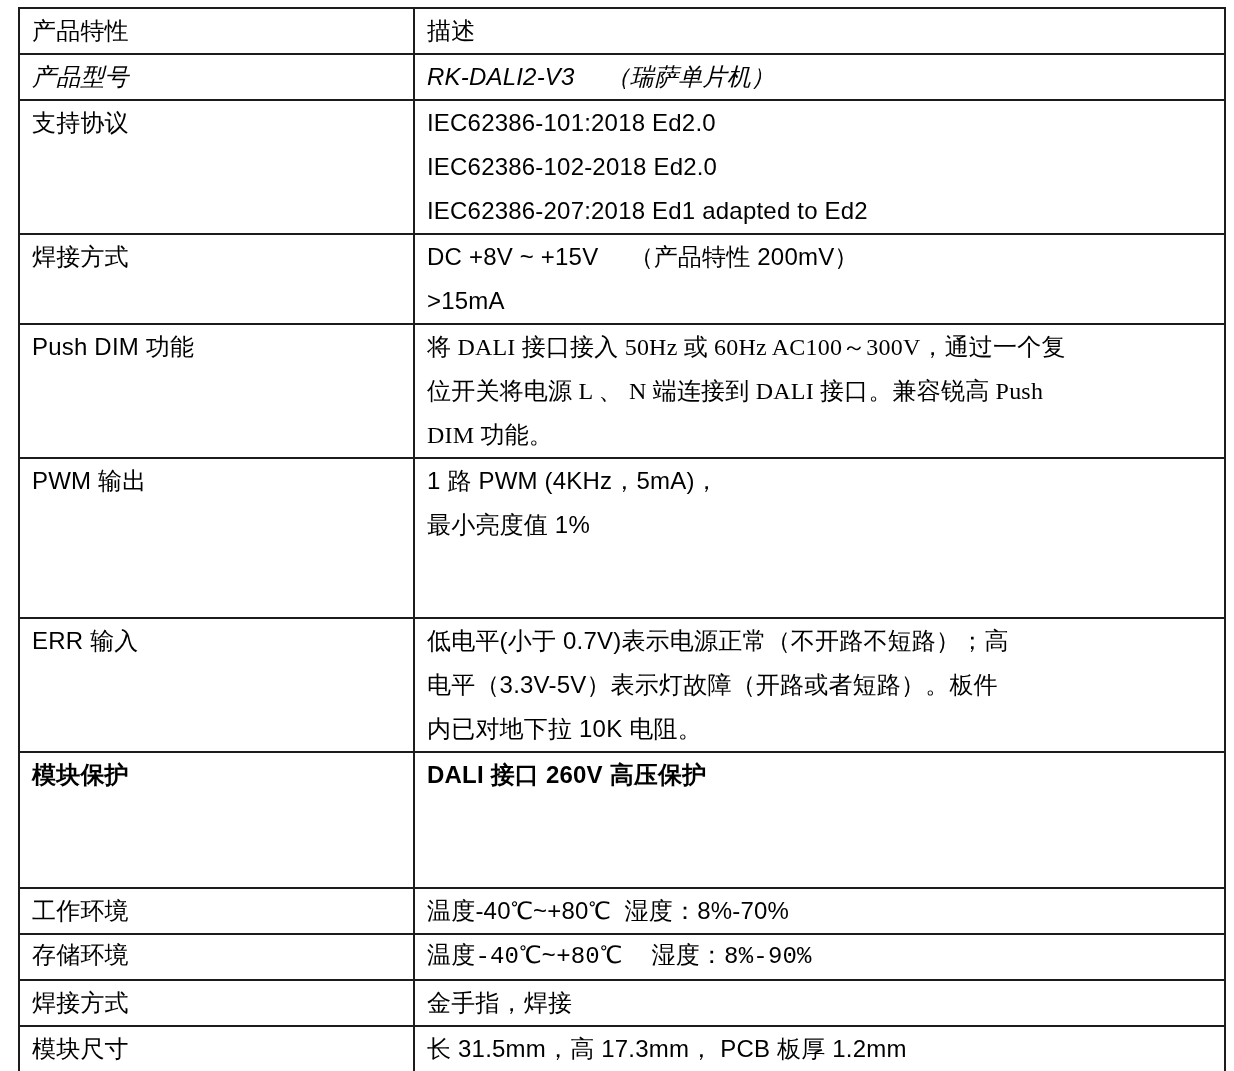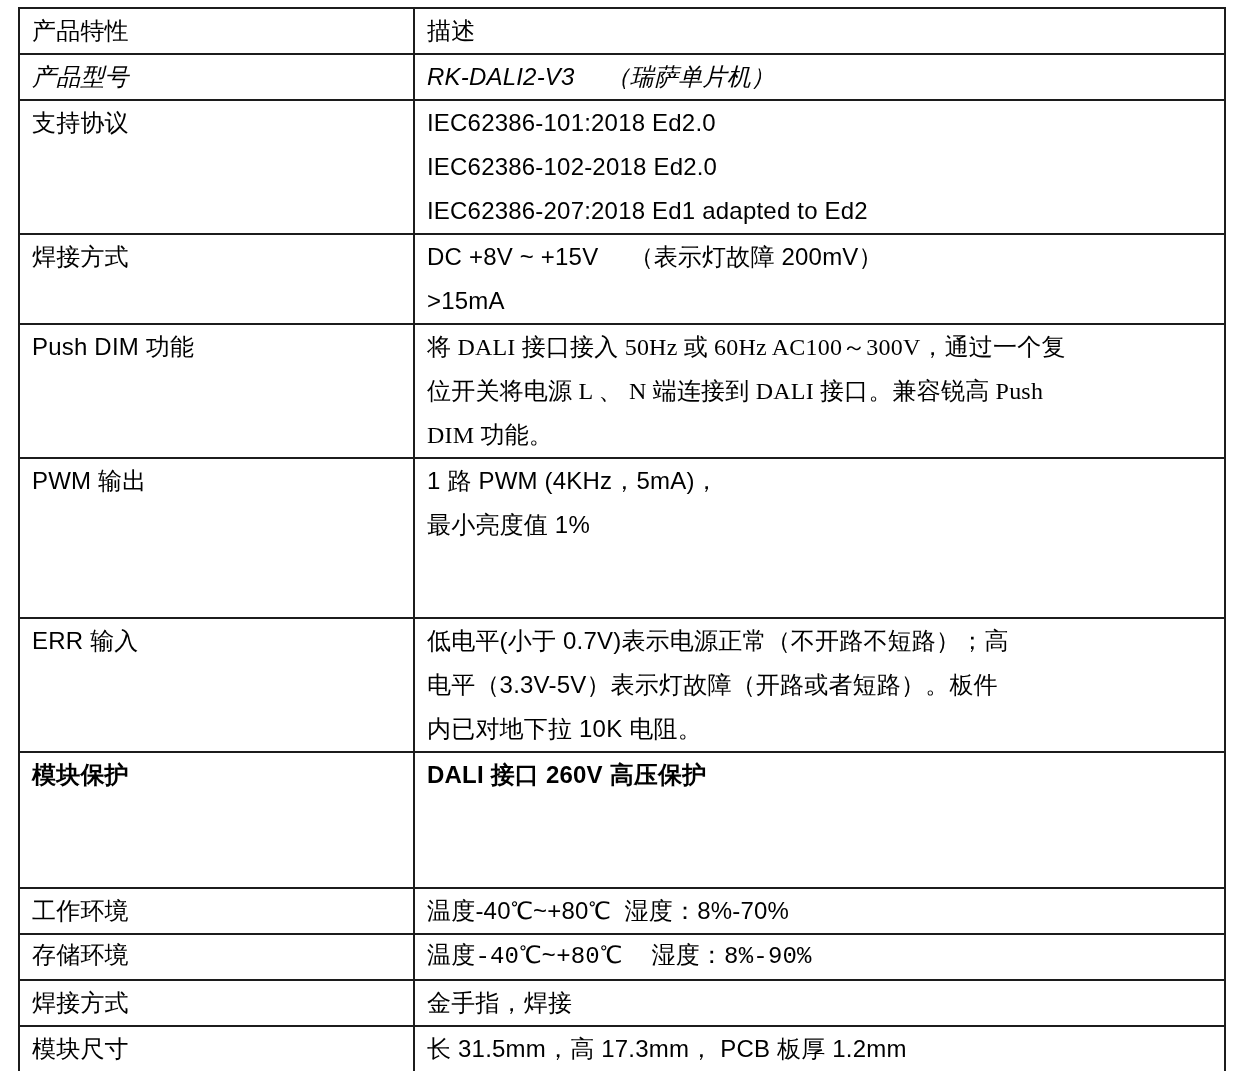--- a/index.html
+++ b/index.html
@@ -81,21 +81,21 @@
     <td>支持协议</td>
     <td>
             <div class="line">IEC62386-101:2018 Ed2.0</div>
             <div class="line">IEC62386-102-2018 Ed2.0</div>
             <div class="line">IEC62386-207:2018 Ed1 adapted to Ed2</div>
           </td>
   </tr>
         <tr>
     <td>焊接方式</td>
     <td>
-            <div class="line">DC +8V ~ +15V 　（表示灯故障 200mV）</div>
+            <div class="line">DC +8V ~ +15V 　（产品特性 200mV）</div>
             <div class="line">&gt;15mA</div>
           </td>
   </tr>
         <tr>
     <td>Push DIM 功能</td>
     <td class="serif">
             <div class="line">将 DALI 接口接入 50Hz 或 60Hz AC100～300V，通过一个复</div>
             <div class="line">位开关将电源 L 、 N 端连接到 DALI 接口。兼容锐高 Push</div>
             <div class="line">DIM 功能。</div>
           </td>

